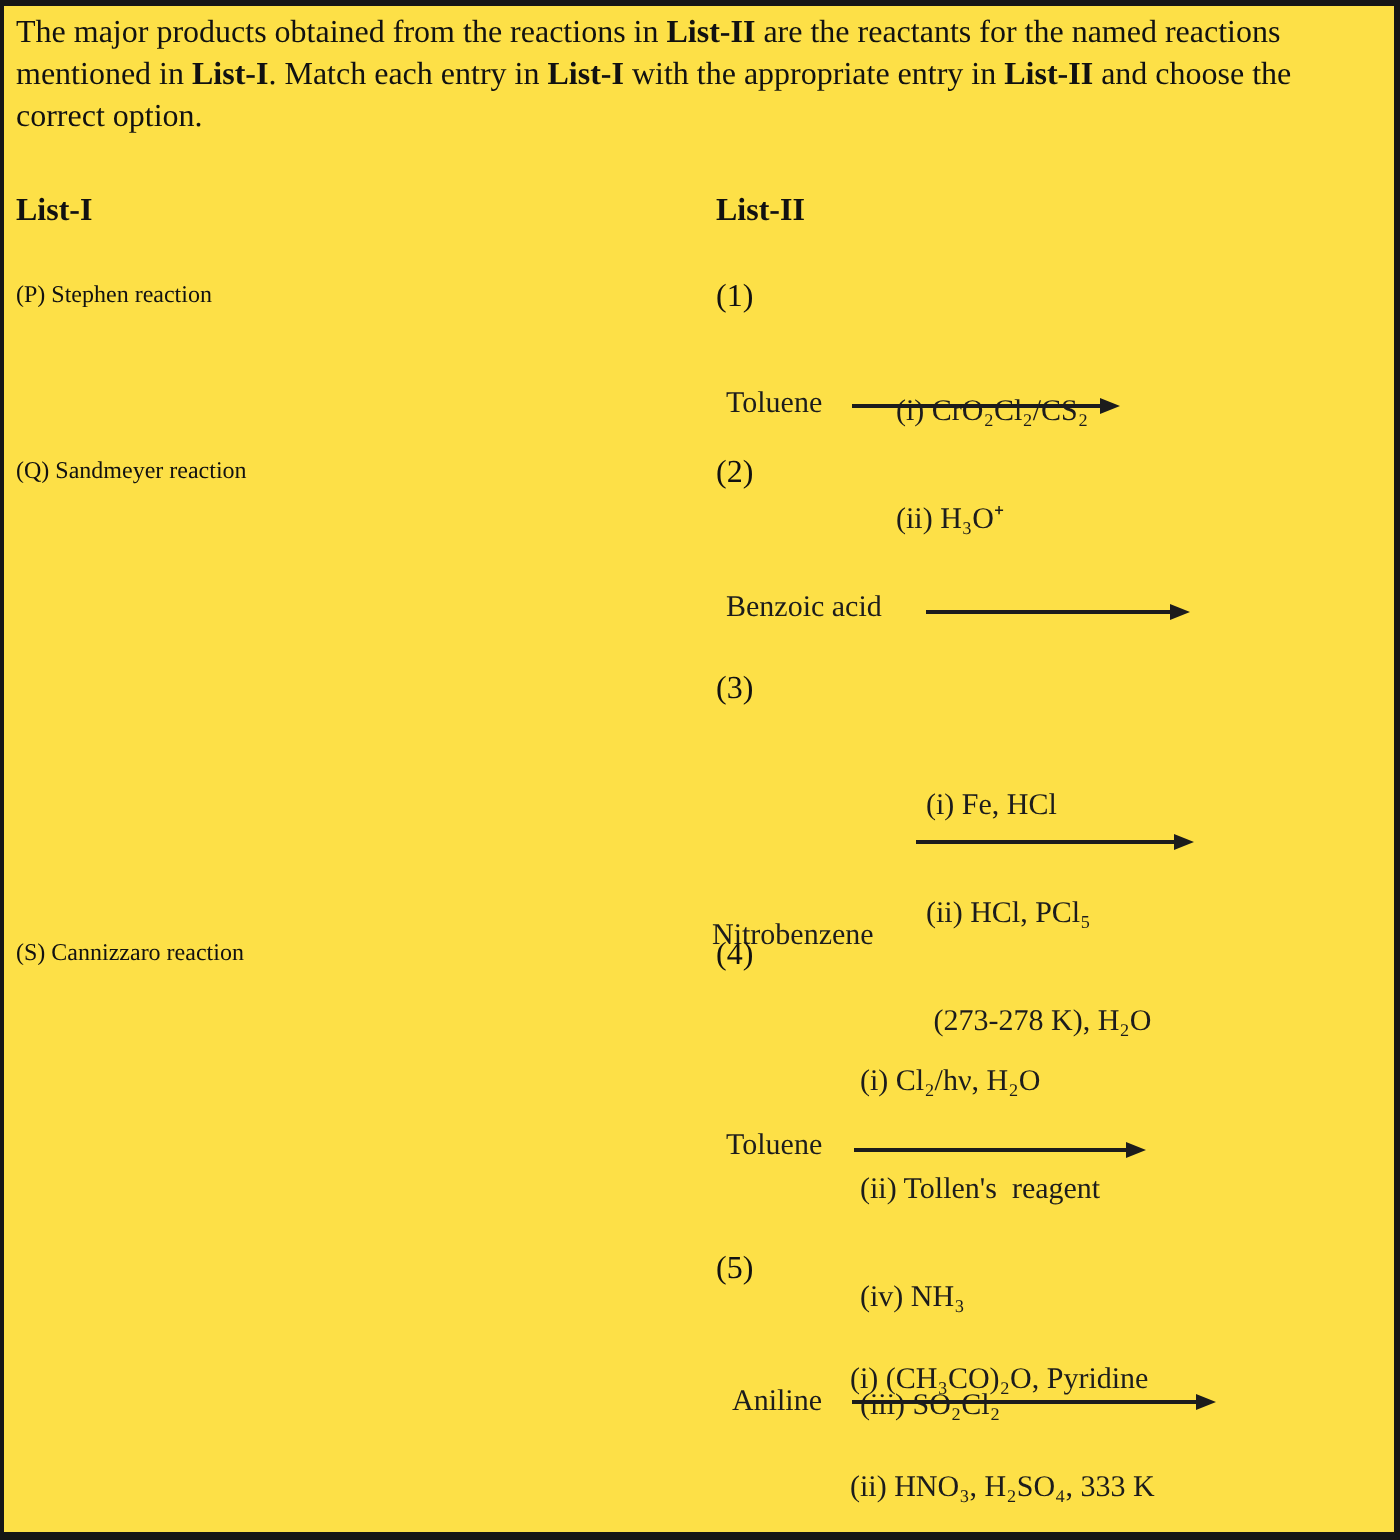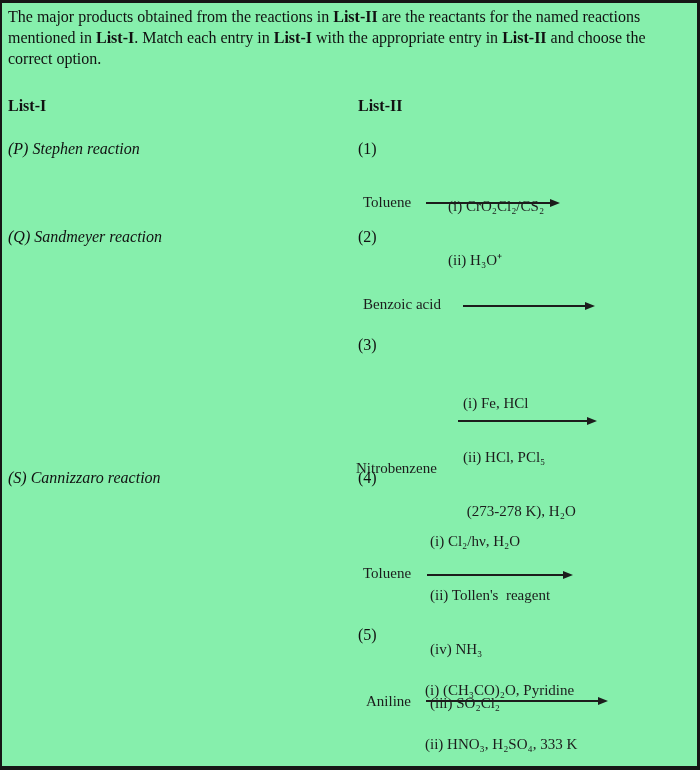--- a/index.html
+++ b/index.html
@@ -1,21 +1,21 @@
 <!DOCTYPE html>
 <html><head>
 <meta charset="utf-8">
 <style>
   * { box-sizing: border-box; margin: 0; padding: 0; }
   html, body { background: #fff; }
   .page {
     position: relative;
     width: 700px;
     height: 770px;
-    background: #86efac;
+    background: #fde047;
     color: #111;
     font-family: "Liberation Serif", serif;
     overflow: hidden;
   }
   .frame {
     position: absolute;
     inset: 0;
     border-top: 3px solid #161616;
     border-left: 2px solid #161616;
     border-right: 3px solid #161616;
@@ -33,23 +33,22 @@
   .instructions .b { font-weight: bold; }
   .col-header {
     position: absolute;
     font-size: 16px;
     font-weight: bold;
     white-space: nowrap;
   }
   .l1-item {
     position: absolute;
     left: 8px;
-    font-size: 16px;
+    font-size: 12px;
     white-space: nowrap;
-    font-style: italic;
   }
   .num {
     position: absolute;
     left: 358px;
     font-size: 16px;
     white-space: nowrap;
   }
   .chem {
     font-family: Liberation Serif, serif;
     font-size: 15px;

